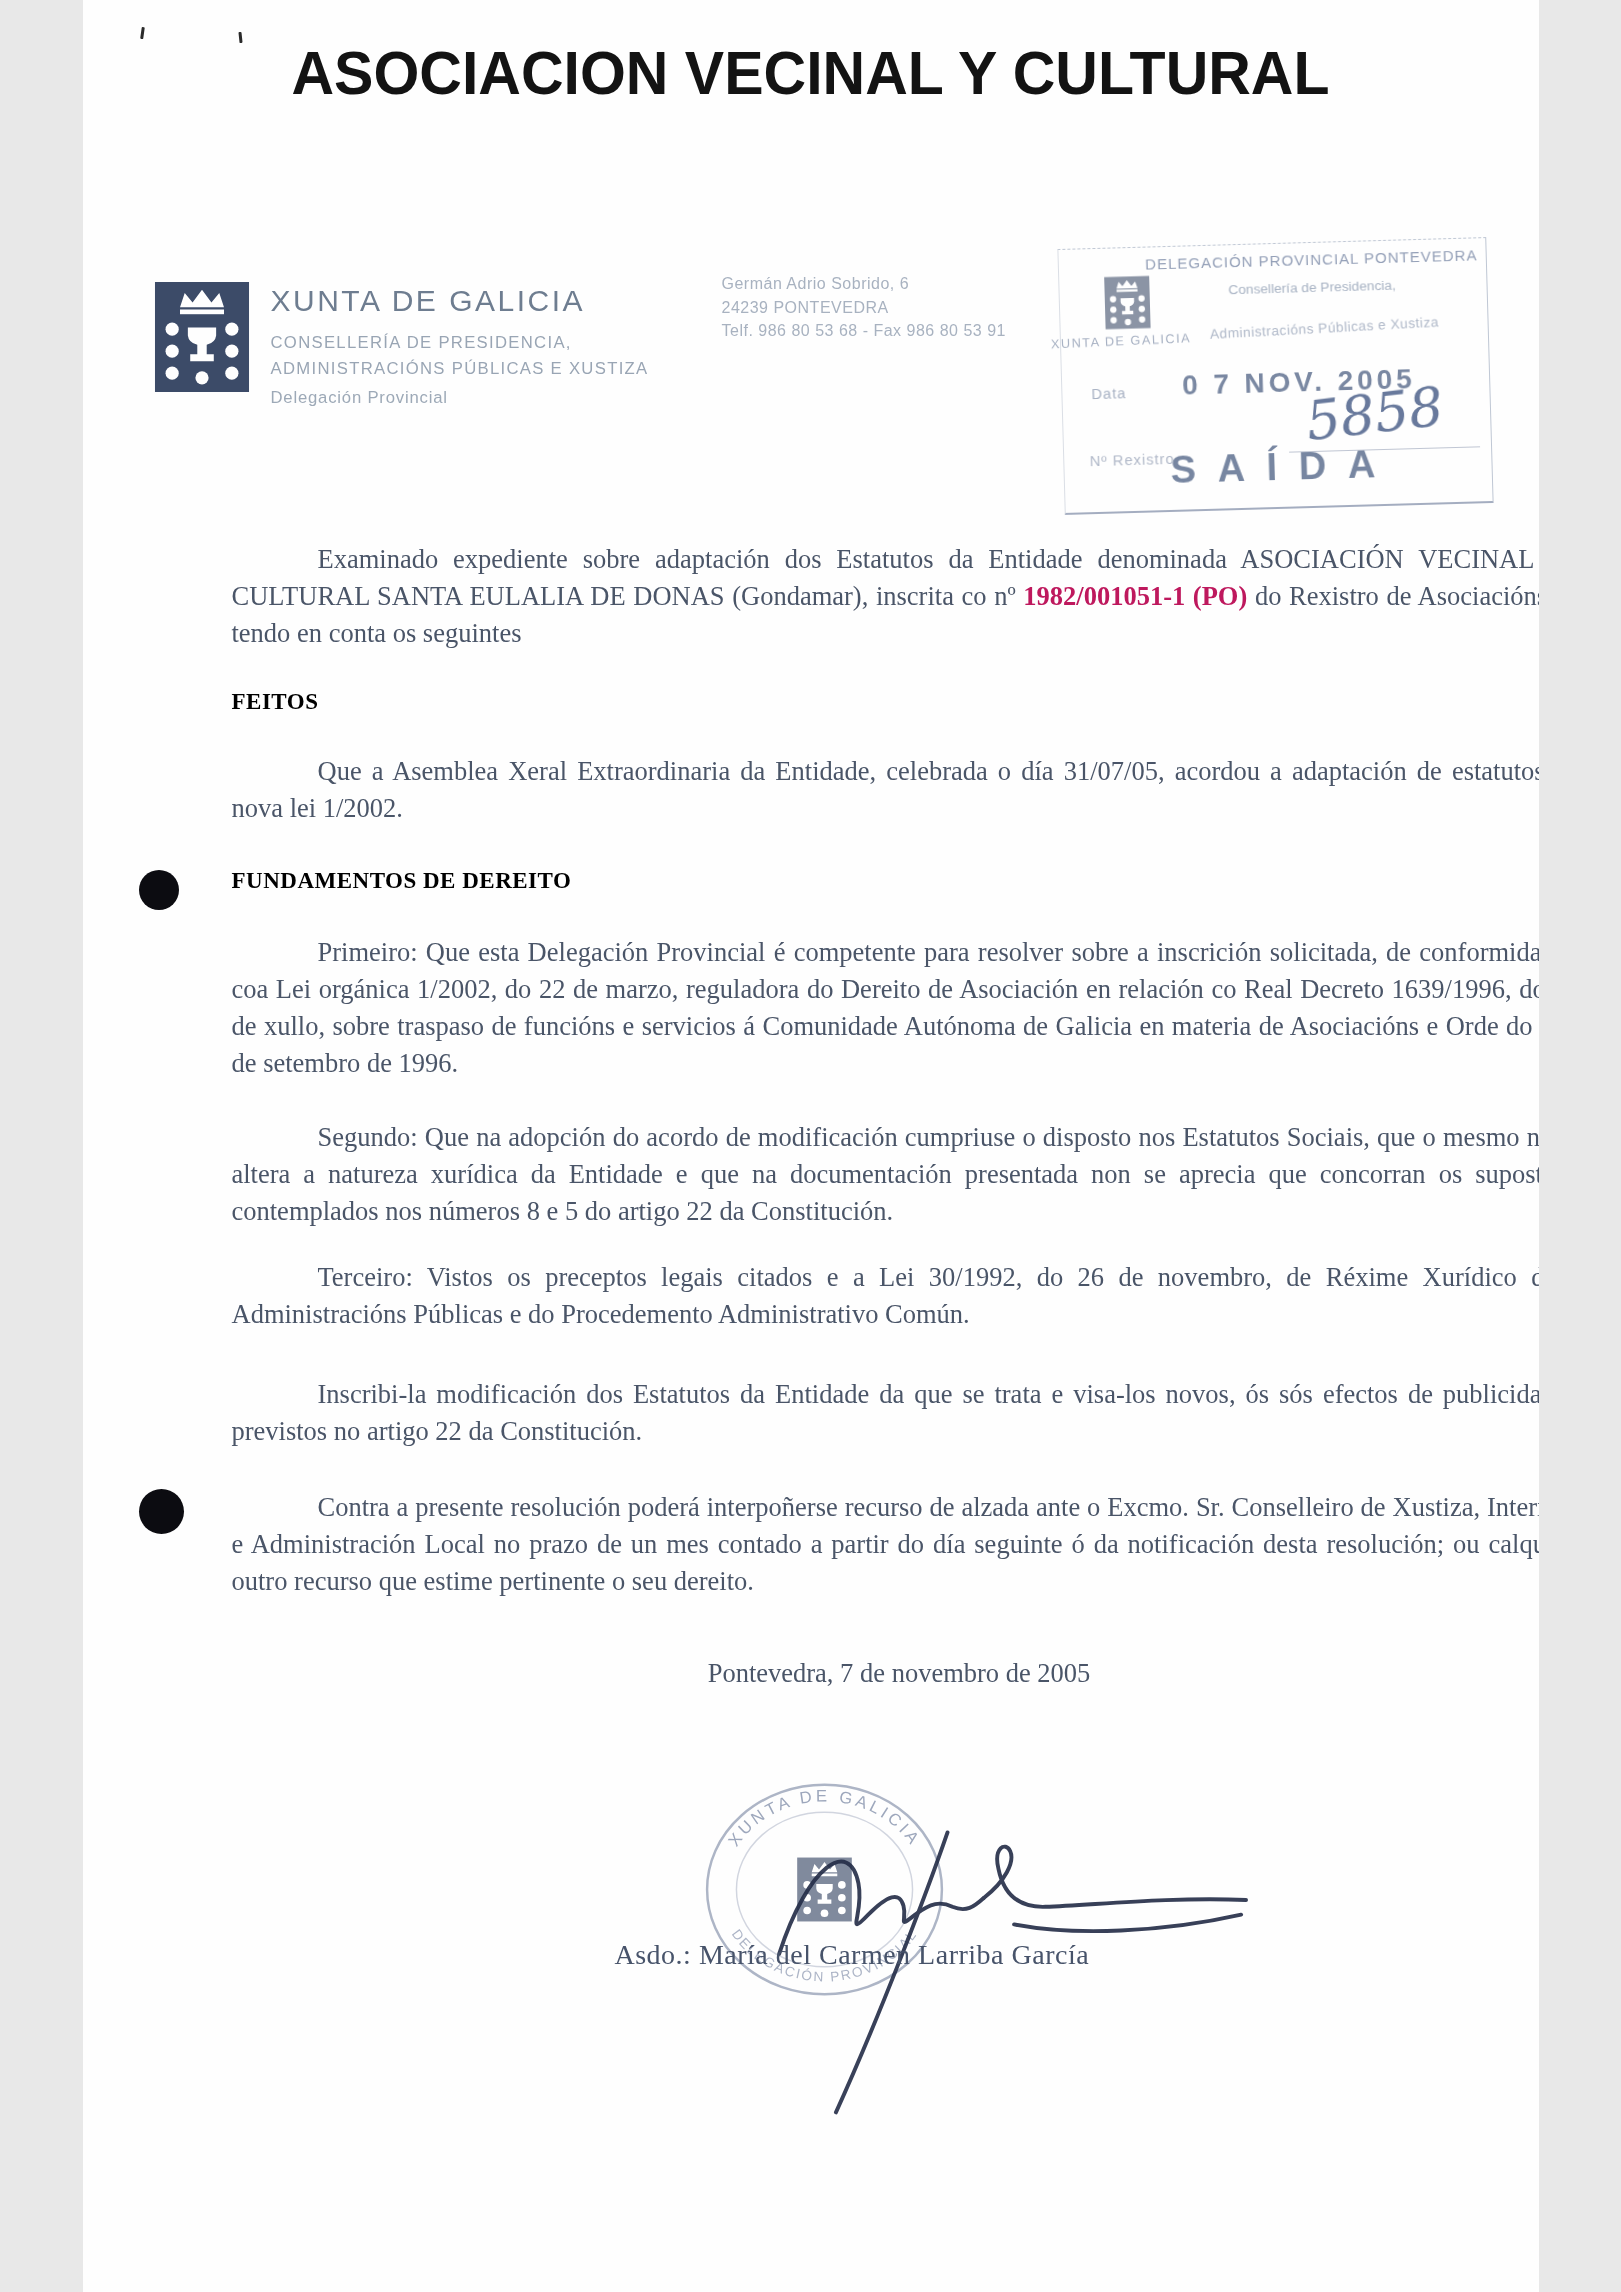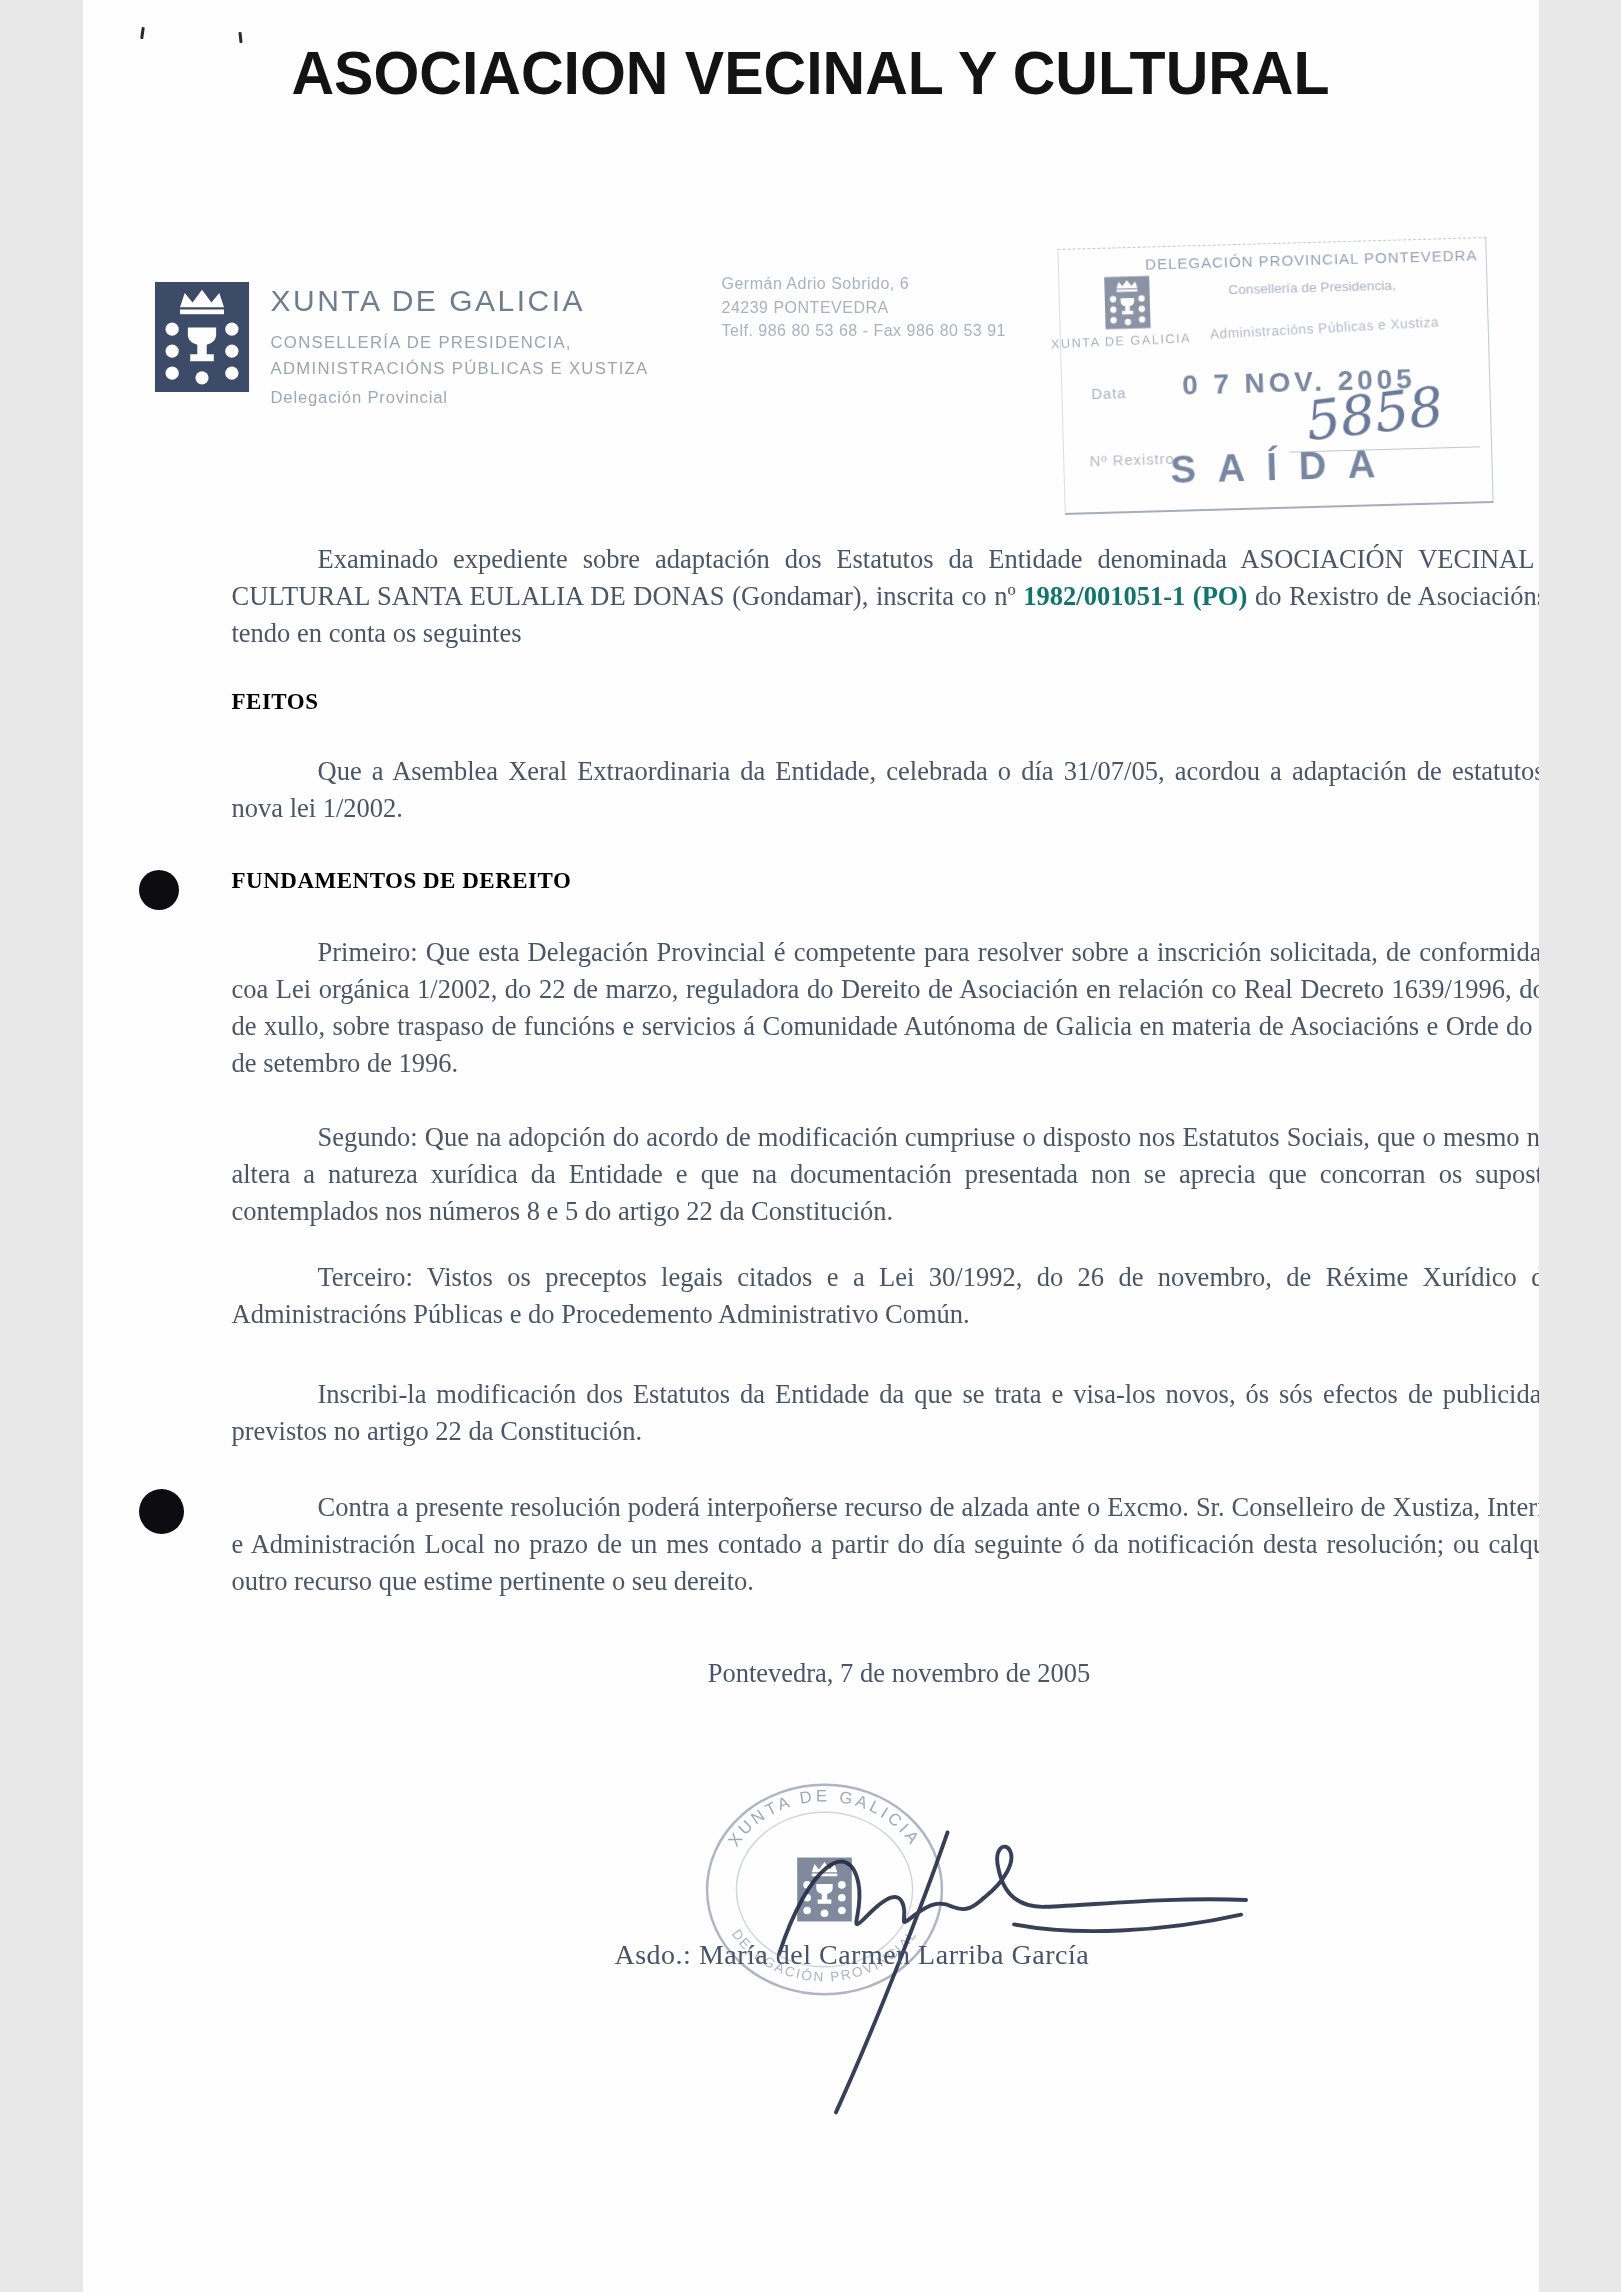--- a/index.html
+++ b/index.html
@@ -69,21 +69,21 @@
   .punch.p1{left:56px;top:870px;width:40px;height:40px;}
   .punch.p2{left:56px;top:1489px;width:45px;height:45px;}
 
   
   .content{
     position:absolute;left:149px;top:541px;width:1335px;
     font-size:26.5px;line-height:37px;color:#4a5568;
     text-align:justify;
   }
   .para{margin:0;text-indent:86px;}
-  .para b{color:#0f766e;}
+  .para b{color:#be185d;}
   .sec-head{margin:0;text-indent:0;font-weight:bold;font-size:23px;
             color:#000000;letter-spacing:0.5px;}
   .mt1{margin-top:31px;} .mt2{margin-top:33px;} .mt3{margin-top:35px;}
   .mt4{margin-top:37px;} .mt5{margin-top:29px;} .mt6{margin-top:47px;}
   .mt7{margin-top:43px;} .mt8{margin-top:39px;}
   .center-line{text-align:center;text-indent:0;}
   .mt-date{margin-top:55px;}
   .mt-role{margin-top:21.6px;}
 
   

